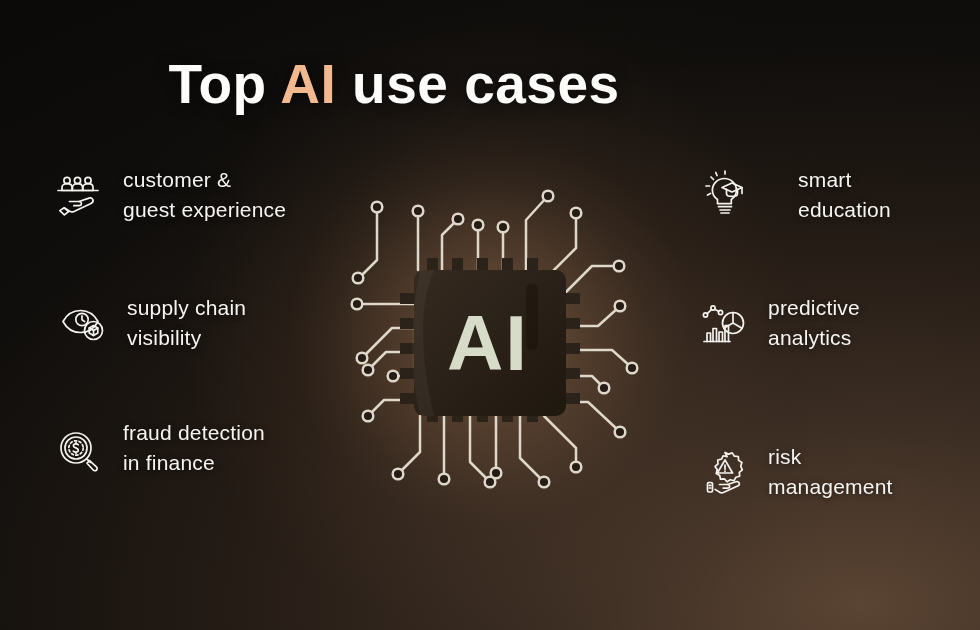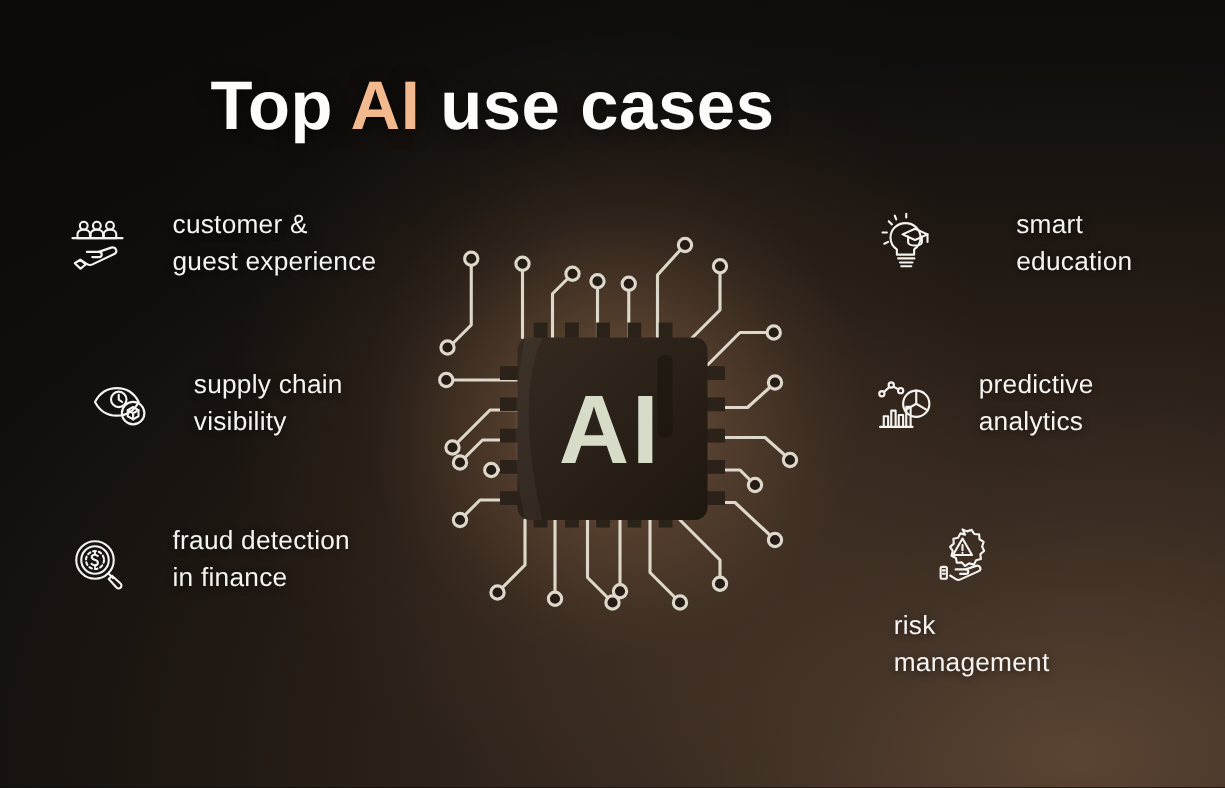--- a/index.html
+++ b/index.html
@@ -41,29 +41,28 @@
     gap:18px;
   }
   .item .icon { flex:0 0 auto; width:50px; height:50px; display:block; }
   .item .label {
     font-size:21px;
     line-height:30px;
     color:#f6f4f1;
     letter-spacing:0.2px;
     white-space:pre-line;
     text-shadow:0 1px 6px rgba(0,0,0,0.5);
-    margin-left:15px;
   }
 
   .left-1 { left:55px;  top:165px; }
-  .left-2 { left:72px;  top:293px; }
+  .left-2 { left:59px;  top:293px; }
   .left-3 { left:55px;  top:418px;align-items:flex-end; }
   .right-1 { left:700px; top:165px;gap:48px; }
   .right-2 { left:700px; top:293px; }
-  .right-3 { left:700px; top:418px;flex-direction:column; }
+  .right-3 { left:700px; top:442px; }
 
   
   #chipwrap { position:absolute; left:330px; top:180px; width:320px; height:320px; }
   #circuit { position:absolute; inset:0; width:320px; height:320px; }
 </style>
 </head>
 <body>
 
 <div id="stage">
 

